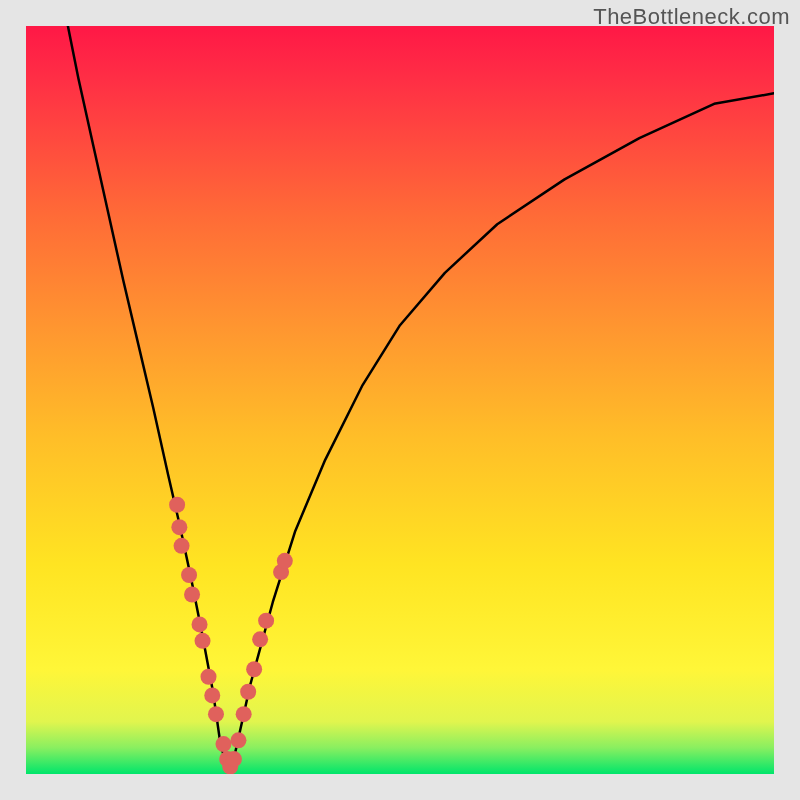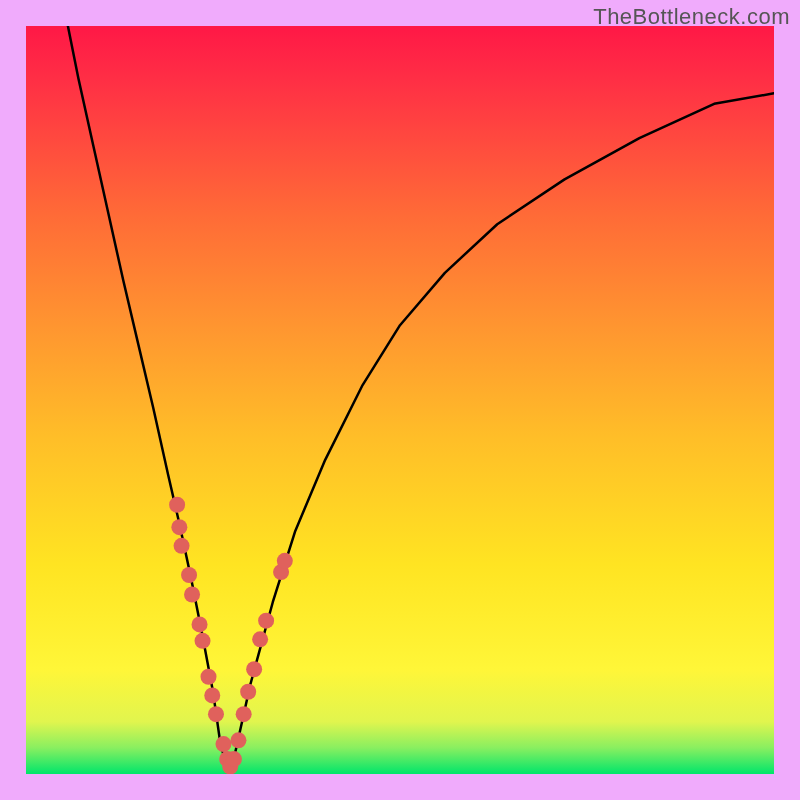--- a/index.html
+++ b/index.html
@@ -6,21 +6,21 @@
     margin: 0;
     padding: 0;
     width: 800px;
     height: 800px;
     overflow: hidden;
     font-family: Arial, Helvetica, sans-serif;
   }
   .frame {
     width: 800px;
     height: 800px;
-    background: #f0abfc;
+    background: #e5e5e5;
     position: relative;
     text-align: right;
   }
   .watermark {
     position: absolute;
     top: 4px;
     right: 10px;
     color: #555;
     font-size: 22px;
     font-weight: 500;

